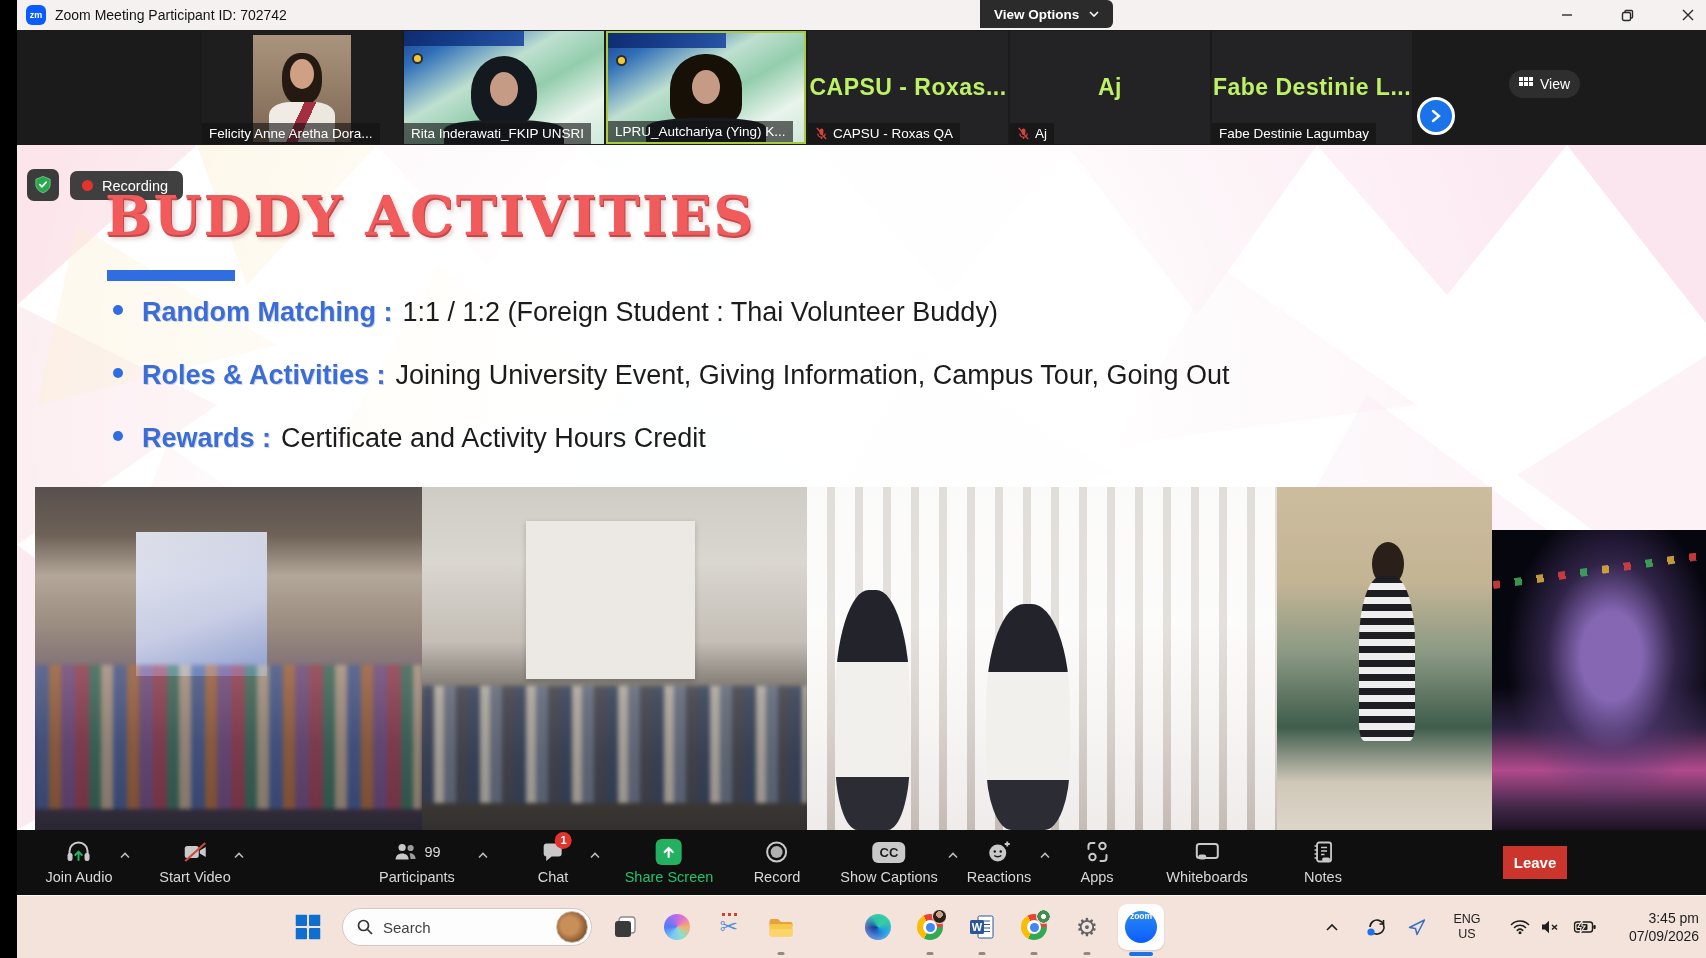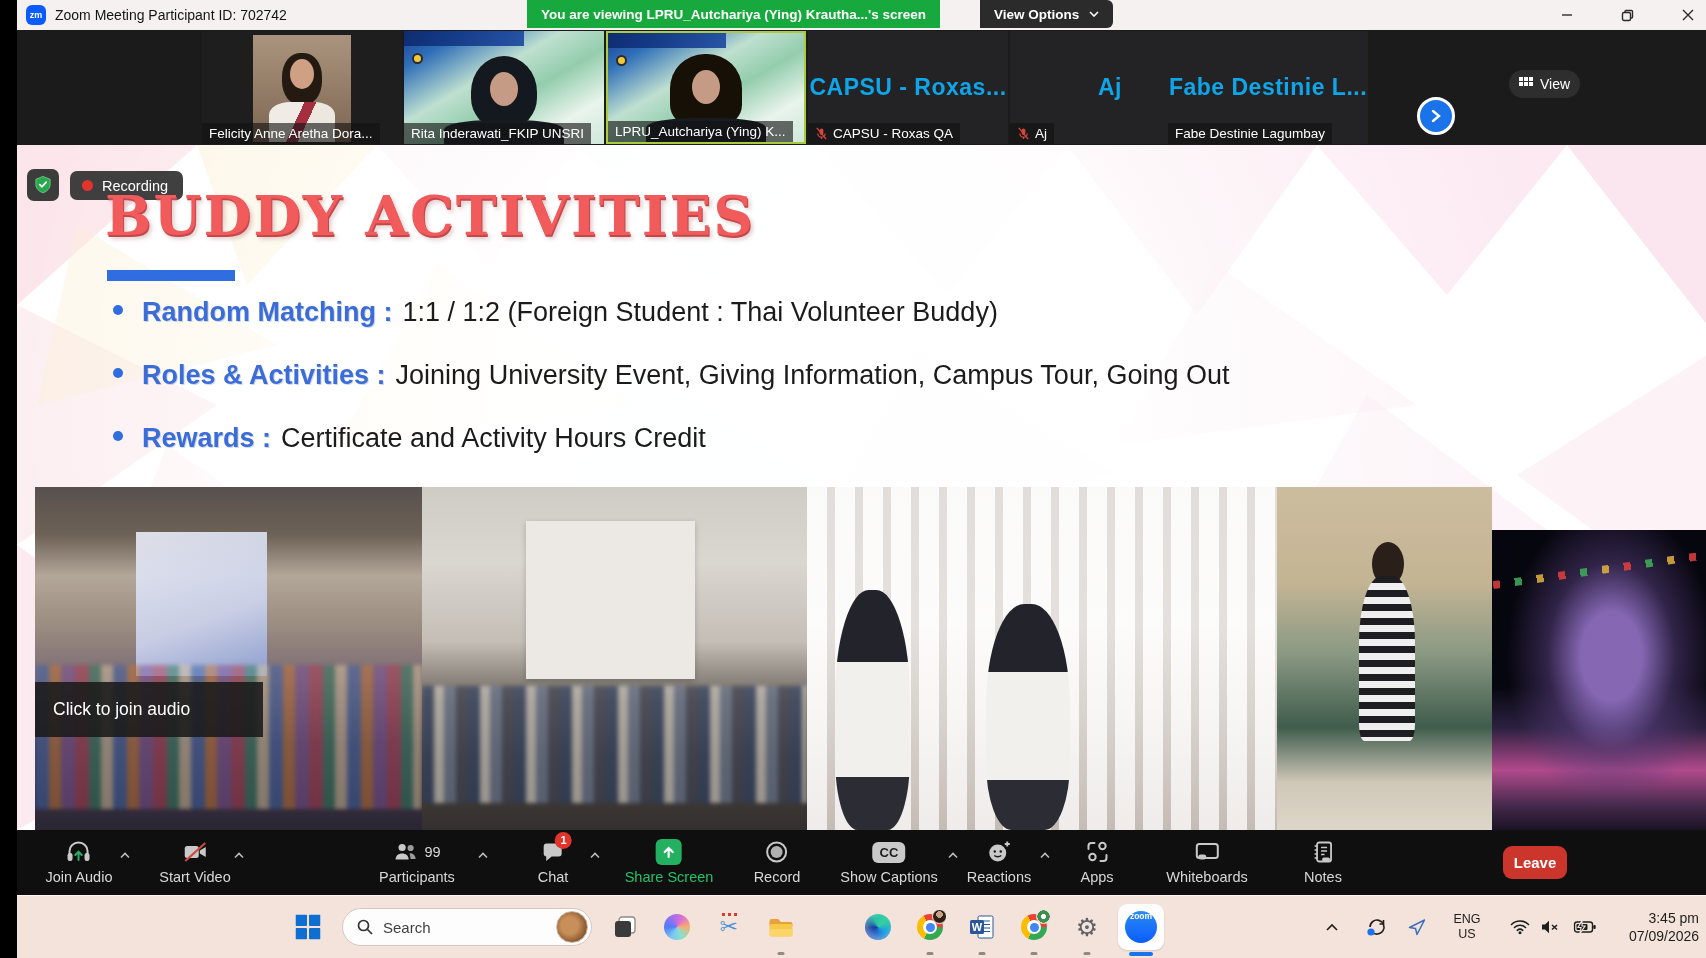--- a/index.html
+++ b/index.html
@@ -12,21 +12,21 @@
   .apptitle{position:absolute;left:38px;top:0;height:30px;line-height:30px;font-size:14px;color:#141414;}
   .banner{position:absolute;left:510px;top:0;height:28px;background:#17a93e;color:#fff;font-weight:bold;font-size:13.5px;display:flex;align-items:center;padding:0 14px;}
   .viewopts{position:absolute;left:963px;top:0;height:28px;background:#2b2b2b;border-radius:0 6px 6px 0;color:#fff;font-weight:bold;font-size:13.5px;display:flex;align-items:center;gap:10px;padding:0 14px;cursor:default;}
   .winctl{position:absolute;top:0;width:46px;height:30px;display:flex;align-items:center;justify-content:center;}
   .winctl svg{stroke:#2b2b2b;stroke-width:1.4;fill:none;}
 
   
   .filmstrip{position:absolute;left:0;top:30px;width:1706px;height:115px;background:#1b1b1b;}
   .tile{position:absolute;top:1px;width:200px;height:113px;background:#232326;overflow:hidden;}
   .tile.active{border:2px solid #aacb3d;}
-  .tile .bigname{position:absolute;inset:0;display:flex;align-items:center;justify-content:center;color:#0ea5e9;font-weight:bold;font-size:23px;letter-spacing:.5px;white-space:nowrap;}
+  .tile .bigname{position:absolute;inset:0;display:flex;align-items:center;justify-content:center;color:#bef264;font-weight:bold;font-size:23px;letter-spacing:.5px;white-space:nowrap;}
   .tlabel{position:absolute;left:0;bottom:0;max-width:100%;display:flex;align-items:center;gap:5px;background:rgba(18,18,18,.62);color:#fff;font-size:13.5px;padding:3px 7px;white-space:nowrap;overflow:hidden;}
   .tlabel span{overflow:hidden;text-overflow:ellipsis;}
   
   .t-fel{background:#1e1e1e;}
   .t-fel .photo{position:absolute;left:50%;top:4px;bottom:2px;transform:translateX(-50%);width:98px;background:linear-gradient(180deg,#ab947d 0%,#97806a 45%,#7c6552 100%);}
   .t-fel .hair{position:absolute;left:50%;top:18px;transform:translateX(-50%);width:40px;height:52px;border-radius:45%;background:#241a12;}
   .t-fel .face{position:absolute;left:50%;top:24px;transform:translateX(-50%);width:24px;height:30px;border-radius:50%;background:#cfa084;}
   .t-fel .torso{position:absolute;left:50%;bottom:0;transform:translateX(-50%);width:66px;height:40px;border-radius:32% 32% 0 0;background:linear-gradient(115deg,#f0ece5 0 42%,#a52f3f 42% 56%,#ece8e0 56%);}
   .webi{background:linear-gradient(150deg,#1d3f93 0%,#2f6fb8 16%,#bfe0d0 40%,#93cdad 58%,#e9f4ec 80%,#cfe8da 100%);}
   .webi .band{position:absolute;left:0;top:0;width:60%;height:15px;background:linear-gradient(90deg,#0d2a6e,#1a47a0);opacity:.9;}
@@ -71,21 +71,21 @@
 
   
   .ztb{position:absolute;left:0;top:830px;width:1706px;height:65px;background:#0f0f0f;}
   .zi{position:absolute;top:0;height:100%;display:flex;flex-direction:column;align-items:center;justify-content:center;gap:5px;color:#d8d8d8;font-size:14.5px;transform:translateX(-50%);white-space:nowrap;}
   .zi .ico{height:24px;display:flex;align-items:center;gap:6px;}
   .chev{position:absolute;top:15px;transform:translateX(-50%);}
   .badge{position:absolute;margin-left:14px;margin-top:-24px;min-width:17px;height:17px;border-radius:9px;background:#e0342c;color:#fff;font-size:11px;font-weight:bold;display:flex;align-items:center;justify-content:center;padding:0 4px;}
   .sharebox{width:26px;height:26px;border-radius:6px;background:#23b161;display:flex;align-items:center;justify-content:center;}
   .greenlbl{color:#23c16b;}
   .ccbadge{background:#c9c9c9;color:#1c1c1c;font-weight:bold;font-size:13px;border-radius:6px;padding:3px 7px;}
-  .leavebtn{position:absolute;left:1486px;top:16px;width:64px;height:33px;border-radius:9px;background:#cc352b;color:#fff;font-weight:bold;font-size:15px;display:flex;align-items:center;justify-content:center;}
+  .leavebtn{position:absolute;left:1486px;top:16px;width:64px;height:33px;border-radius:0;background:#cc352b;color:#fff;font-weight:bold;font-size:15px;display:flex;align-items:center;justify-content:center;}
 
   
   .taskbar{position:absolute;left:0;top:895px;width:1706px;height:63px;background:#f3e3db;border-top:1px solid rgba(255,255,255,.7);}
   .tbi{position:absolute;top:50%;transform:translate(-50%,-50%);display:flex;align-items:center;justify-content:center;}
   .searchpill{position:absolute;left:325px;top:50%;transform:translateY(-50%);width:250px;height:38px;border-radius:20px;background:#fefdfd;border:1px solid #d6c8c0;display:flex;align-items:center;gap:10px;padding:0 3px 0 14px;}
   .searchpill .stext{color:#3f3f3f;font-size:15px;flex:1;}
   .searchimg{width:32px;height:32px;border-radius:16px;background:radial-gradient(circle at 42% 45%,#c98f5a 0 35%,#8a5a30 70%,#5f3c1e 100%);border:1px solid #c9b8a8;}
   .rundot{position:absolute;bottom:3px;transform:translateX(-50%);width:7px;height:3px;border-radius:2px;background:#8f8982;}
   .circle26{width:26px;height:26px;border-radius:50%;}
   .chromeic{position:relative;width:26px;height:26px;border-radius:50%;background:conic-gradient(from -30deg,#ea4335 0 33%,#4285f4 0 34%,#34a853 34% 66%,#fbbc05 66% 100%);}
@@ -104,23 +104,20 @@
   .snip{font-family:"DejaVu Sans",sans-serif;font-size:22px;color:#4a90d9;line-height:1;position:relative;}
 </style>
 </head>
 <body>
 
 <div class="screen">
 
   <div class="titlebar">
     <span class="zmlogo">zm</span>
     <span class="apptitle">Zoom Meeting Participant ID: 702742</span>
-    <div class="banner">
-      <span>You are viewing LPRU_Autchariya (Ying) Krautha...'s screen</span>
-    </div>
     <div class="viewopts">
       <span>View Options</span>
       <svg width="10" height="6" viewBox="0 0 10 6">
           <path d="M1 1 L5 5 L9 1" stroke="#fff" stroke-width="1.6" fill="none"></path>
         </svg>
     </div>
     <div class="winctl" style="left:1527px">
         <svg width="12" height="12">
           <path d="M1 6 H11"></path>
         </svg>
@@ -190,21 +187,21 @@
       <div class="tlabel">
         <svg width="13" height="13" viewBox="0 0 14 14">
             <rect x="5" y="1.5" width="4" height="7" rx="2" fill="#d4453c"></rect>
             <path d="M3 7 a4 4 0 0 0 8 0 M7 11 v2" stroke="#d4453c" stroke-width="1.3" fill="none"></path>
             <path d="M2 1 L12 13" stroke="#d4453c" stroke-width="1.5"></path>
           </svg>
         <span>Aj</span>
       </div>
     </div>
 
-    <div class="tile" style="left:1151px">
+    <div class="tile" style="left:1195px">
       <div class="bigname">Fabe Destinie L...</div>
       <div class="tlabel">
           <span>Fabe Destinie Lagumbay</span>
         </div>
     </div>
 
     <div class="nextbtn">
       <svg width="14" height="14" viewBox="0 0 14 14">
           <path d="M4 2 L10 7 L4 12" stroke="#fff" stroke-width="2.4" fill="none" stroke-linecap="round"></path>
         </svg>
@@ -294,23 +291,20 @@
       <div class="fig" style="left:38%;top:34%;width:18%;height:66%;"></div>
     </div>
     <div class="photo ph4">
         <div class="girlhead"></div>
         <div class="girl"></div>
       </div>
     <div class="photo ph5">
         <div class="flags"></div>
       </div>
 
-    <div class="joinaudio-tip">
-      <span>Click to join audio</span>
-    </div>
   </div>
 
   <div class="ztb">
 
     <div class="zi" style="left:62px">
       <div class="ico">
           <svg width="26" height="24" viewBox="0 0 26 24">
             <path d="M4 15 v-4 a9 8.5 0 0 1 18 0 v4" fill="none" stroke="#c9c9c9" stroke-width="2"></path>
             <rect x="2" y="13" width="5" height="8" rx="2.2" fill="#c9c9c9"></rect>
             <rect x="19" y="13" width="5" height="8" rx="2.2" fill="#c9c9c9"></rect>

